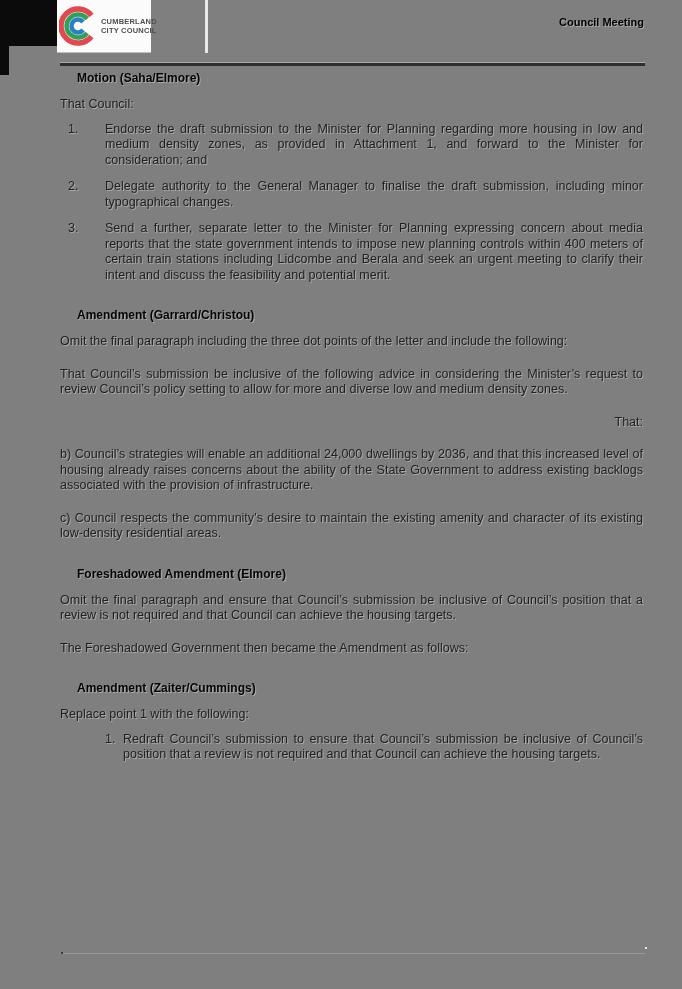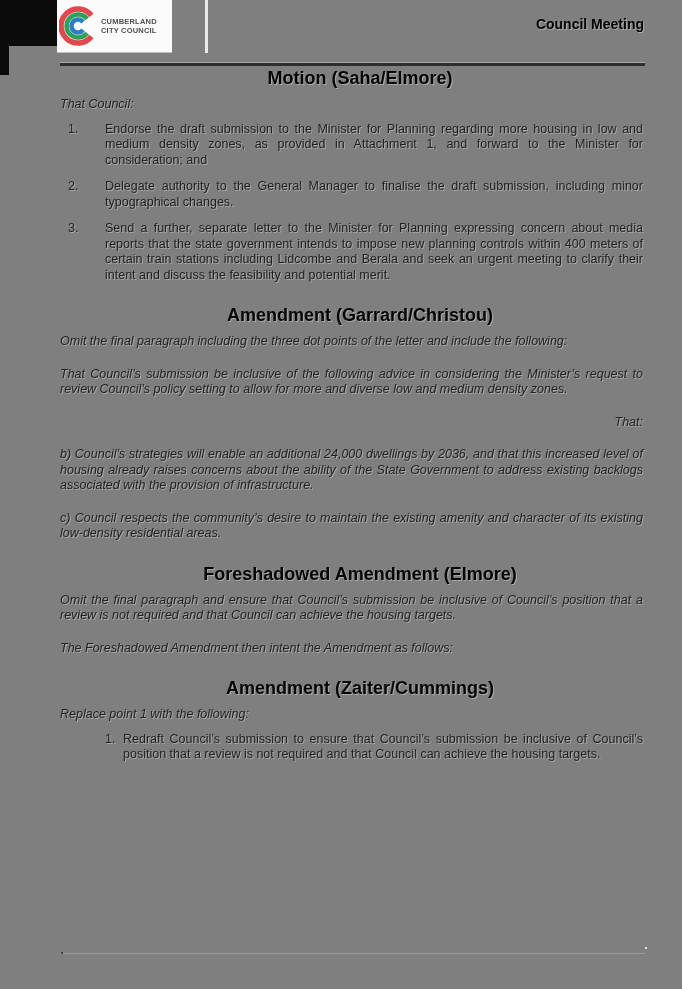--- a/index.html
+++ b/index.html
@@ -8,51 +8,50 @@
     width: 682px; height: 989px;
     background: #7f7f7f;
     overflow: hidden;
     font-family: "Liberation Sans", sans-serif;
     color: #1f1f1f;
   }
   
   .corner-block { position:absolute; left:0; top:0; width:57px; height:46px; background:#0b0b0b; }
   .corner-strip { position:absolute; left:0; top:44px; width:9px; height:31px; background:#0b0b0b; }
   .logo-box {
-    position:absolute; left:57px; top:0; width:115px; height:52px;
+    position:absolute; left:57px; top:0; width:94px; height:52px;
     background:#fbfbfb; display:flex; align-items:center; gap:2px;
     box-shadow: 0 1px 0 rgba(255,255,255,0.5);
   }
   .logo-box svg { margin-left:2px; flex:0 0 auto; }
   .logo-text {
     font-size:7.5px; line-height:9px; font-weight:bold;
     color:#4e4e4e; letter-spacing:0.2px; white-space:nowrap;
   }
   .header-divider { position:absolute; left:205px; top:0; width:3px; height:53px; background:#e9e9e9; }
   .header-title {
     position:absolute; right:38px; top:16px;
-    font-size:14px; font-weight:bold; color:#000;
+    font-size:11px; font-weight:bold; color:#000;
     text-shadow: 1px 1px 0 rgba(255,255,255,0.35);
   }
   .header-rule { position:absolute; left:60px; right:37px; top:63px; height:3px; background:#2e2e2e;
     box-shadow: 0 -1px 0 rgba(255,255,255,0.35); }
 
   
   .content {
     position:absolute; left:60px; top:71px; width:583px;
     font-size:12.5px; line-height:15.5px;
     text-shadow: 1px 1px 0 rgba(255,255,255,0.33);
   }
   .content h2 {
-    font-size:18px; line-height:15px; font-weight:bold; color:#050505;
+    font-size:12px; line-height:15px; font-weight:bold; color:#050505;
     margin:25px 0 11px 17px;
-    text-align:center;
   }
   .content h2.first { margin-top:0; }
-  .content p { margin:0 0 9px 0;font-style:italic; }
+  .content p { margin:0 0 9px 0; }
   .content p.just, .content .txt { text-align: justify; }
   .content p.gap { margin-top:17px; }
   .li { display:flex; margin:0 0 11px 0; }
   .li .num { flex:0 0 45px; box-sizing:border-box; padding-left:8px; }
   .sub { margin-left:45px; }
   .sub .num { flex:0 0 18px; padding-left:0; }
   .that-block { margin-top:17px; margin-bottom:9px; }
   .that-block p { margin:0;text-align:right; }
 
   
@@ -112,21 +111,21 @@
     <p class="just gap">That Council’s submission be inclusive of the following advice in considering the Minister’s request to review Council’s policy setting to allow for more and diverse low and medium density zones.</p>
 
     <div class="that-block">
       <p>That:</p>
     </div>
     <p class="just gap">b) Council’s strategies will enable an additional 24,000 dwellings by 2036, and that this increased level of housing already raises concerns about the ability of the State Government to address existing backlogs associated with the provision of infrastructure.</p>
     <p class="just gap">c) Council respects the community’s desire to maintain the existing amenity and character of its existing low-density residential areas.</p>
 
     <h2>Foreshadowed Amendment (Elmore)</h2>
     <p class="just">Omit the final paragraph and ensure that Council’s submission be inclusive of Council’s position that a review is not required and that Council can achieve the housing targets.</p>
-    <p class="gap">The Foreshadowed Amendment then intent the Amendment as follows:</p>
+    <p class="gap">The Foreshadowed Government then became the Amendment as follows:</p>
 
     <h2>Amendment (Zaiter/Cummings)</h2>
     <p>Replace point 1 with the following:</p>
     <div class="li sub">
       <span class="num">1.</span>
       <span class="txt">Redraft Council’s submission to ensure that Council’s submission be inclusive of Council’s position that a review is not required and that Council can achieve the housing targets.</span>
     </div>
 
   </div>
 

